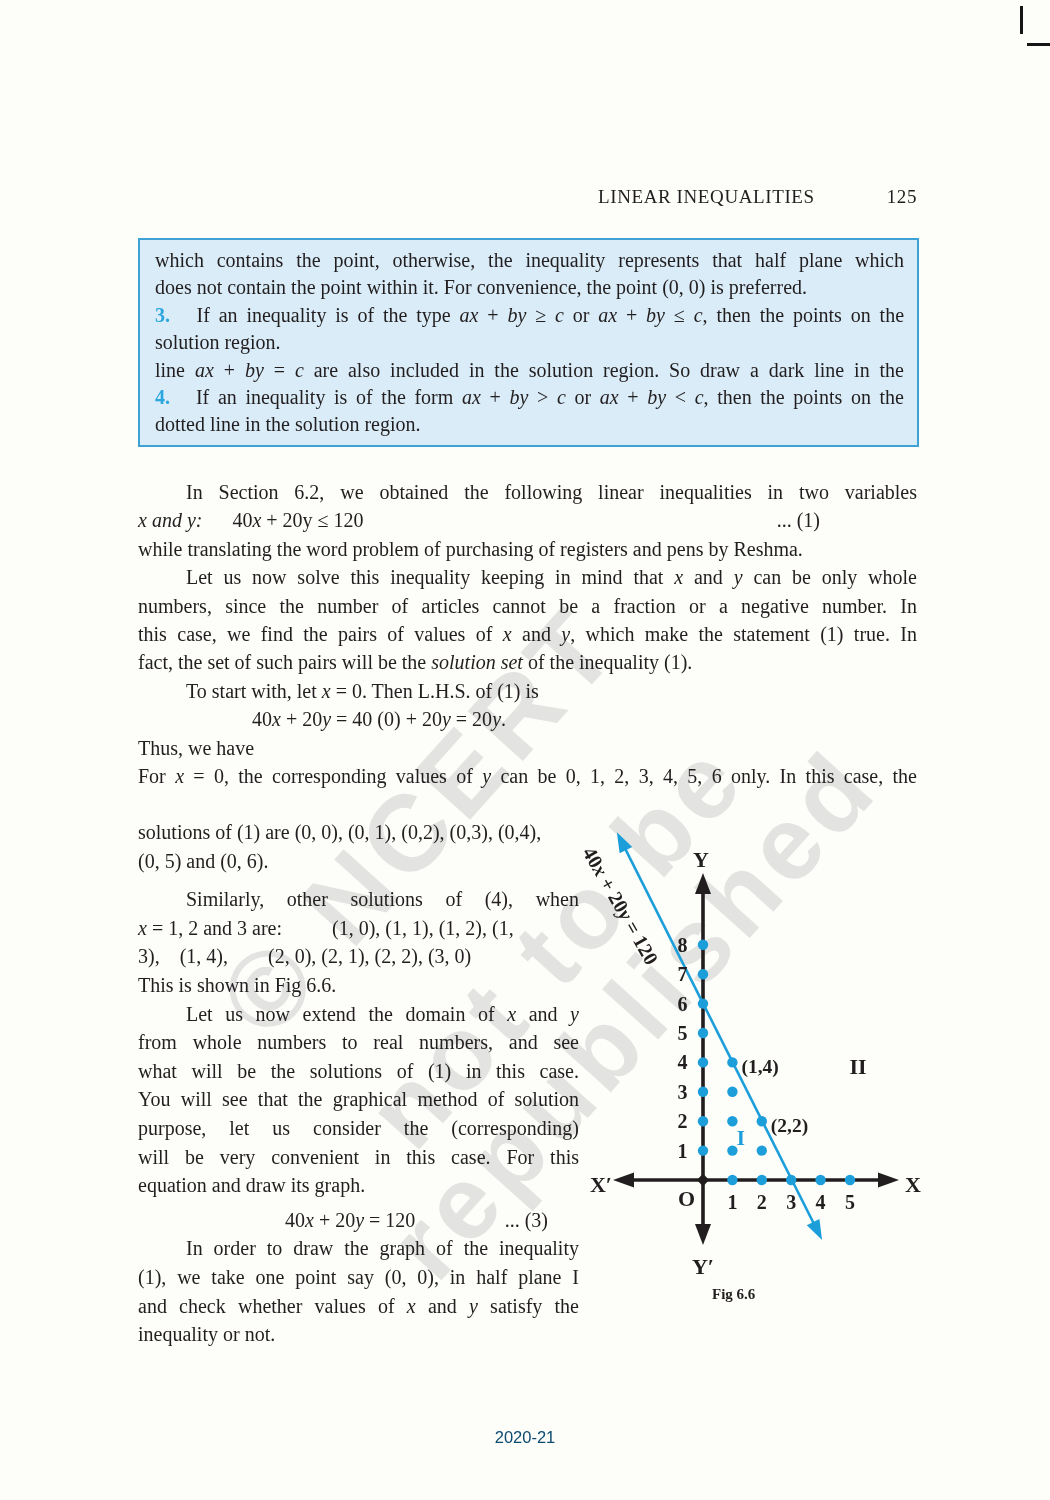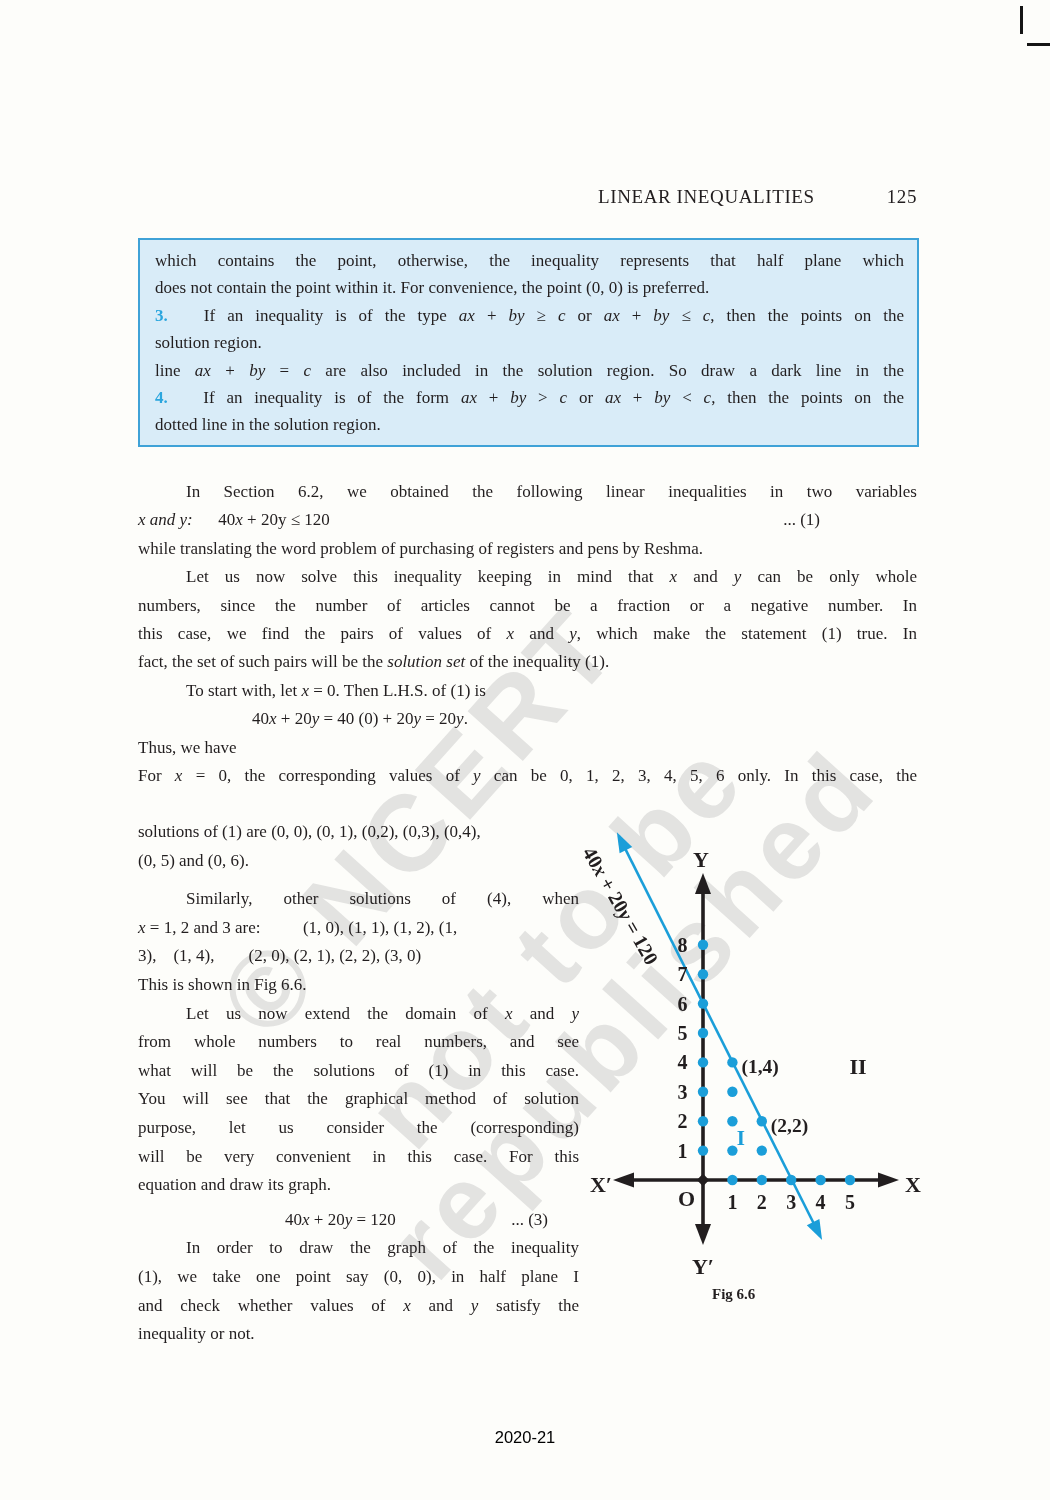--- a/index.html
+++ b/index.html
@@ -13,30 +13,30 @@
   .wm .wm2{font-size:104px;line-height:1;margin-top:78px;}
   .layer{position:absolute;z-index:1;}
   .header{left:138px;top:186px;width:779px;display:flex;justify-content:flex-end;
           align-items:baseline;gap:72px;font-size:19px;letter-spacing:.6px;}
   .infobox{left:138px;top:238px;width:749px;padding:7px 13px 6px 15px;
            border:2.5px solid #3fa2d7;background:#d9ecf8;}
   .infobox .tl{line-height:27.4px;}
   .body-text{left:138px;top:478px;width:779px;}
   .left-col{left:138px;top:818px;width:441px;}
   .left-col .tl{line-height:28.6px;}
-  .tl{position:relative;font-size:17px;line-height:28.4px;}
+  .tl{position:relative;font-size:20px;line-height:28.4px;}
   .j{text-align:justify;text-align-last:justify;}
   .ind{text-indent:48px;}
   .it{font-style:italic;}
   .num{color:#2ba6de;font-weight:bold;}
   .marker{position:absolute;top:0;}
   .figure{left:555px;top:812px;width:410px;height:470px;}
   .fig-caption{left:712px;top:1286px;font-size:15px;font-weight:bold;}
   .footer{left:0;top:1428px;width:1050px;text-align:center;
-          font-family:"Liberation Sans",sans-serif;font-size:16.5px;color:#000000;}
+          font-family:"Liberation Sans",sans-serif;font-size:16.5px;color:#0c4a6e;}
   .cropv{left:1020px;top:6px;width:2.5px;height:28px;background:#151515;}
   .croph{left:1027px;top:43px;width:23px;height:2.5px;background:#151515;}
 </style>
 </head>
 <body>
 
 <div class="page">
 
   <div class="wm">
     <div class="wm1">© NCERT</div>

